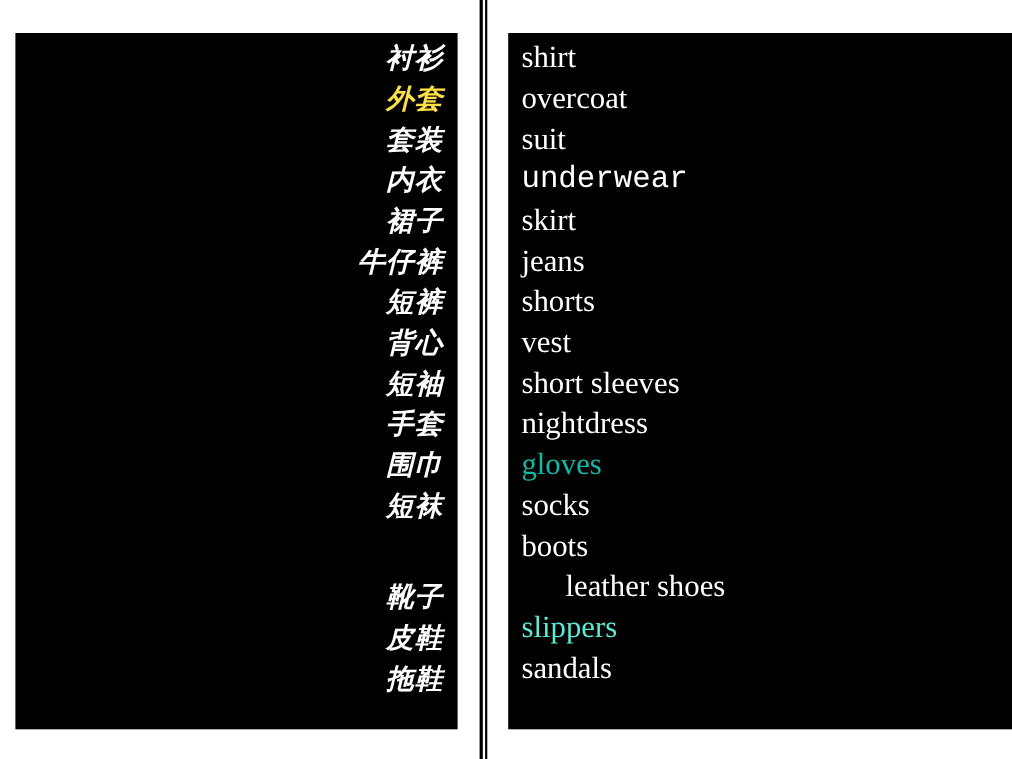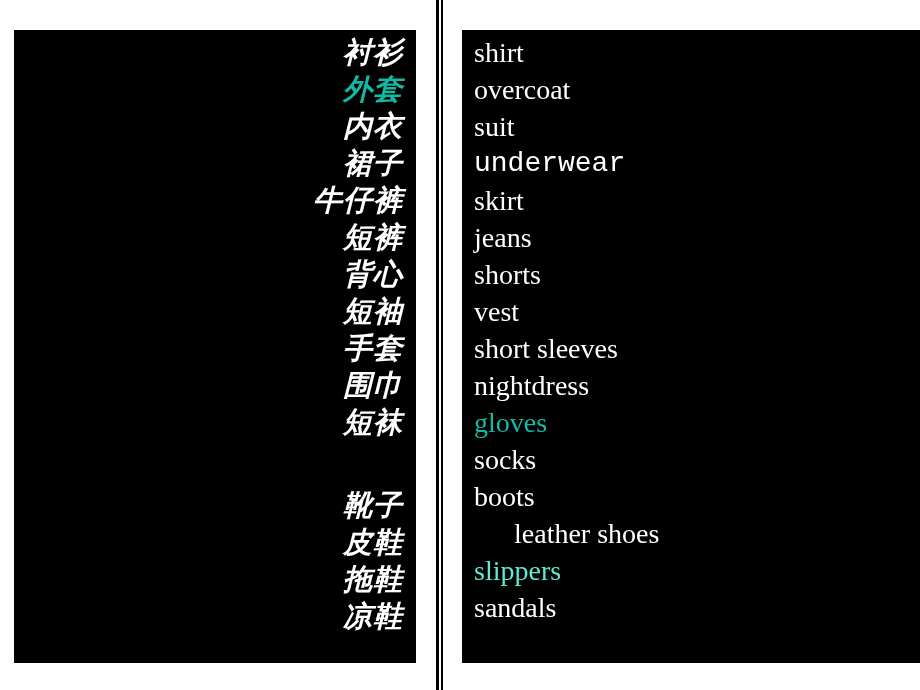--- a/index.html
+++ b/index.html
@@ -98,21 +98,21 @@
   }
 
   
   #list-source {
     padding-top: 4px;
   }
   #list-source .word-row {
     text-align: right;
     padding-right: 13px;
     font-family: "DejaVu Sans", "Liberation Sans", sans-serif;
-    font-size: 29px;
+    font-size: 25px;
     font-weight: bold;
     letter-spacing: 1px;
     font-style: italic;
   }
 
   
   #list-target {
     padding-top: 4px;
   }
   #list-target .word-row {
@@ -124,34 +124,34 @@
   }
 </style>
 </head>
 <body style="background: rgb(255, 255, 255);">
 
 <div id="vocab-root">
 
   <div class="panel" id="panel-source" style="background: rgb(0, 0, 0);">
     <ul class="word-list" id="list-source">
         <li class="word-row" style="color: rgb(255, 255, 255);">衬衫</li>
-        <li class="word-row" style="color: #14b8a6;">外套</li>
+        <li class="word-row" style="color: #fde047;">外套</li>
+        <li class="word-row" style="color: rgb(255, 255, 255);">套装</li>
         <li class="word-row" style="color: rgb(255, 255, 255);">内衣</li>
         <li class="word-row" style="color: rgb(255, 255, 255);">裙子</li>
         <li class="word-row" style="color: rgb(255, 255, 255);">牛仔裤</li>
         <li class="word-row" style="color: rgb(255, 255, 255);">短裤</li>
         <li class="word-row" style="color: rgb(255, 255, 255);">背心</li>
         <li class="word-row" style="color: rgb(255, 255, 255);">短袖</li>
         <li class="word-row" style="color: rgb(255, 255, 255);">手套</li>
         <li class="word-row" style="color: rgb(255, 255, 255);">围巾</li>
         <li class="word-row" style="color: rgb(255, 255, 255);">短袜</li>
         <li class="word-row" style="color: rgb(255, 255, 255); margin-top: 46px;">靴子</li>
         <li class="word-row" style="color: rgb(255, 255, 255);">皮鞋</li>
         <li class="word-row" style="color: rgb(255, 255, 255);">拖鞋</li>
-        <li class="word-row" style="color: rgb(255, 255, 255);">凉鞋</li>
       </ul>
   </div>
 
   <div id="panel-divider">
     <div class="rule-thick" style="background: rgb(0, 0, 0);"></div>
     <div class="rule-gap"></div>
     <div class="rule-thin" style="background: rgb(0, 0, 0);"></div>
   </div>
 
   <div class="panel" id="panel-target" style="background: rgb(0, 0, 0);">

